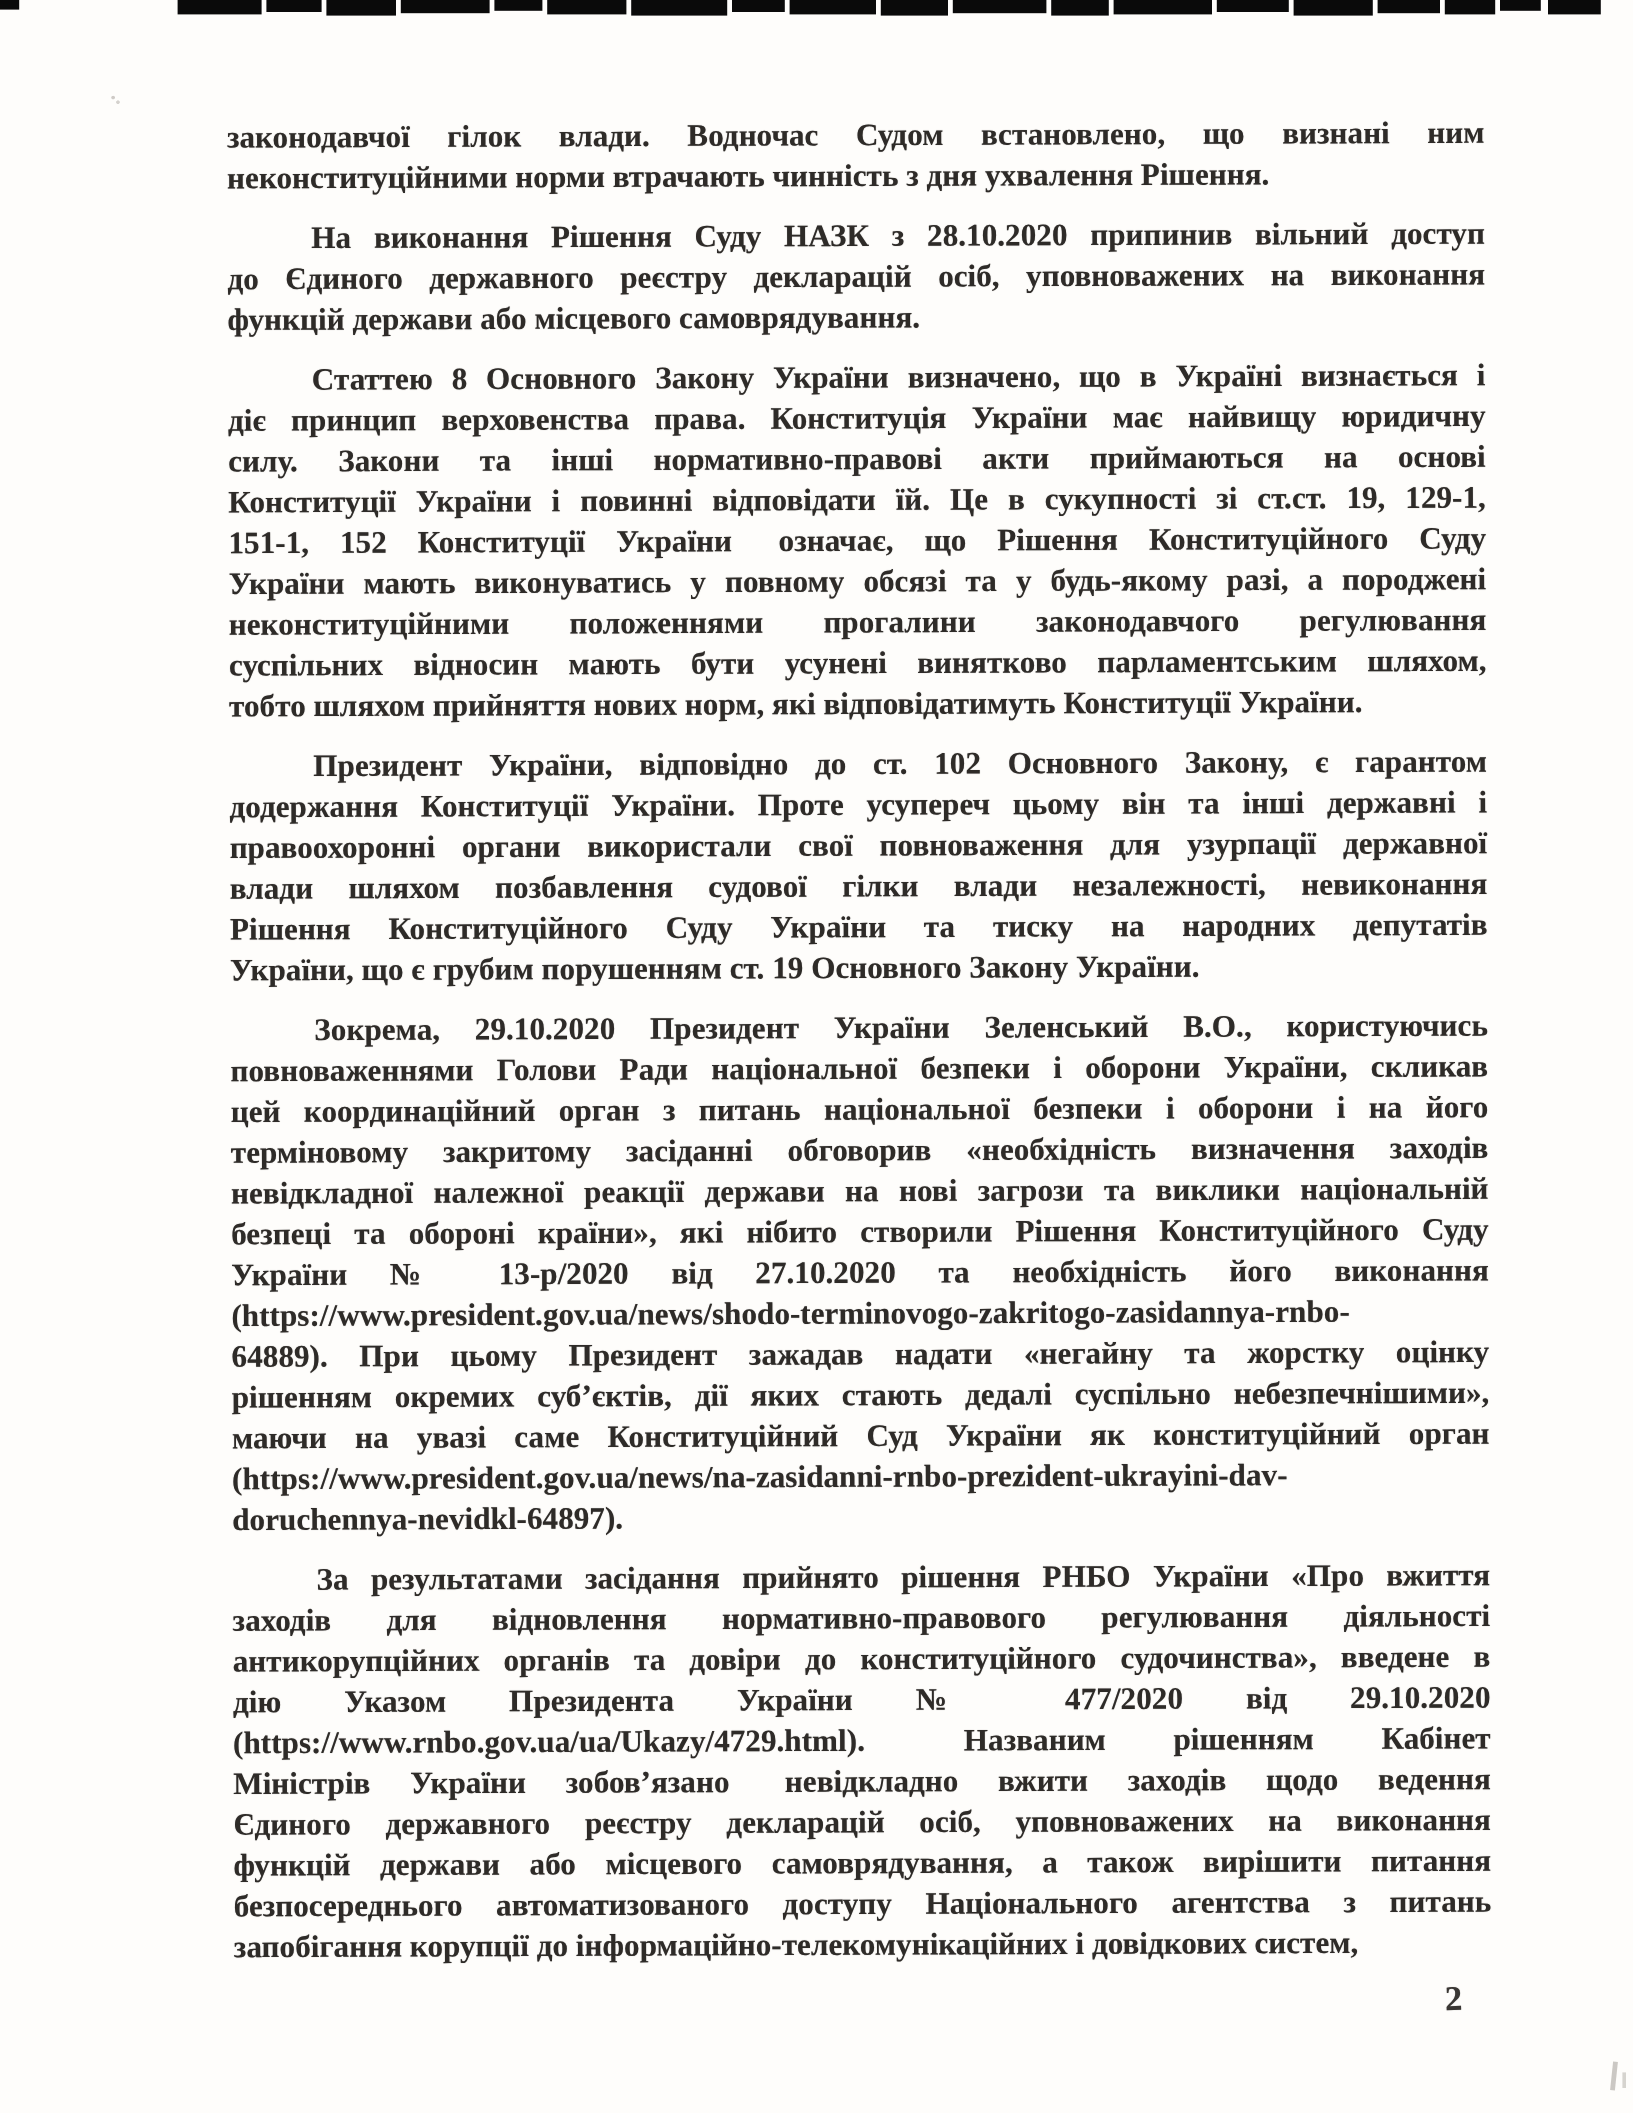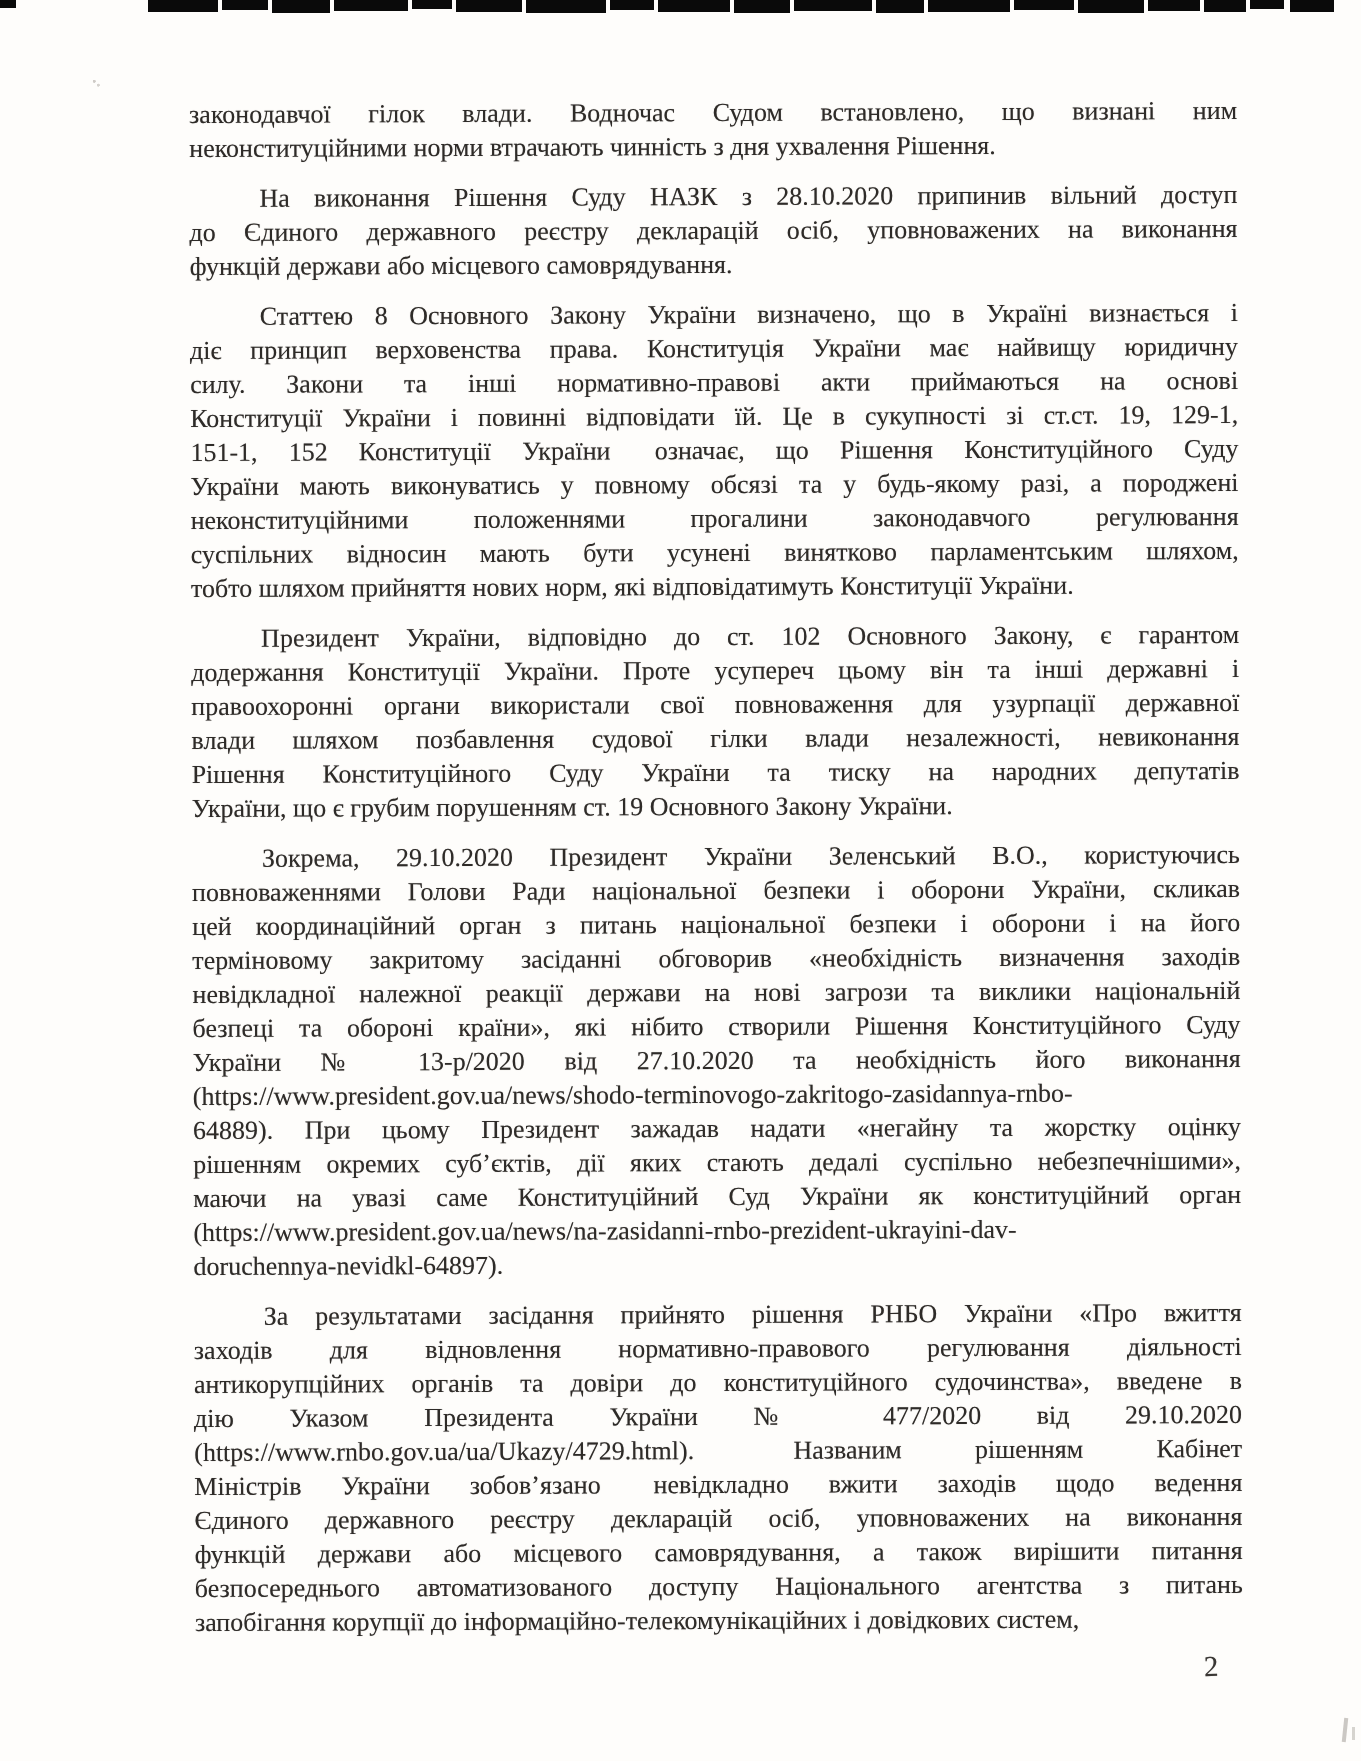--- a/index.html
+++ b/index.html
@@ -11,20 +11,21 @@
     width: 1361px;
     height: 1761px;
     position: relative;
     background: #ffffff;
     font-family: "Liberation Serif", "DejaVu Serif", serif;
   }
   .sheet {
     position: absolute;
     inset: 0;
     background: #fefdfb;
+    font-weight: bold;
   }
   
   .textblock {
     position: absolute;
     left: 189px;
     top: 96px;
     width: 1048px;
     color: #2e2b28;
     font-size: 26px;
     line-height: 34px;

